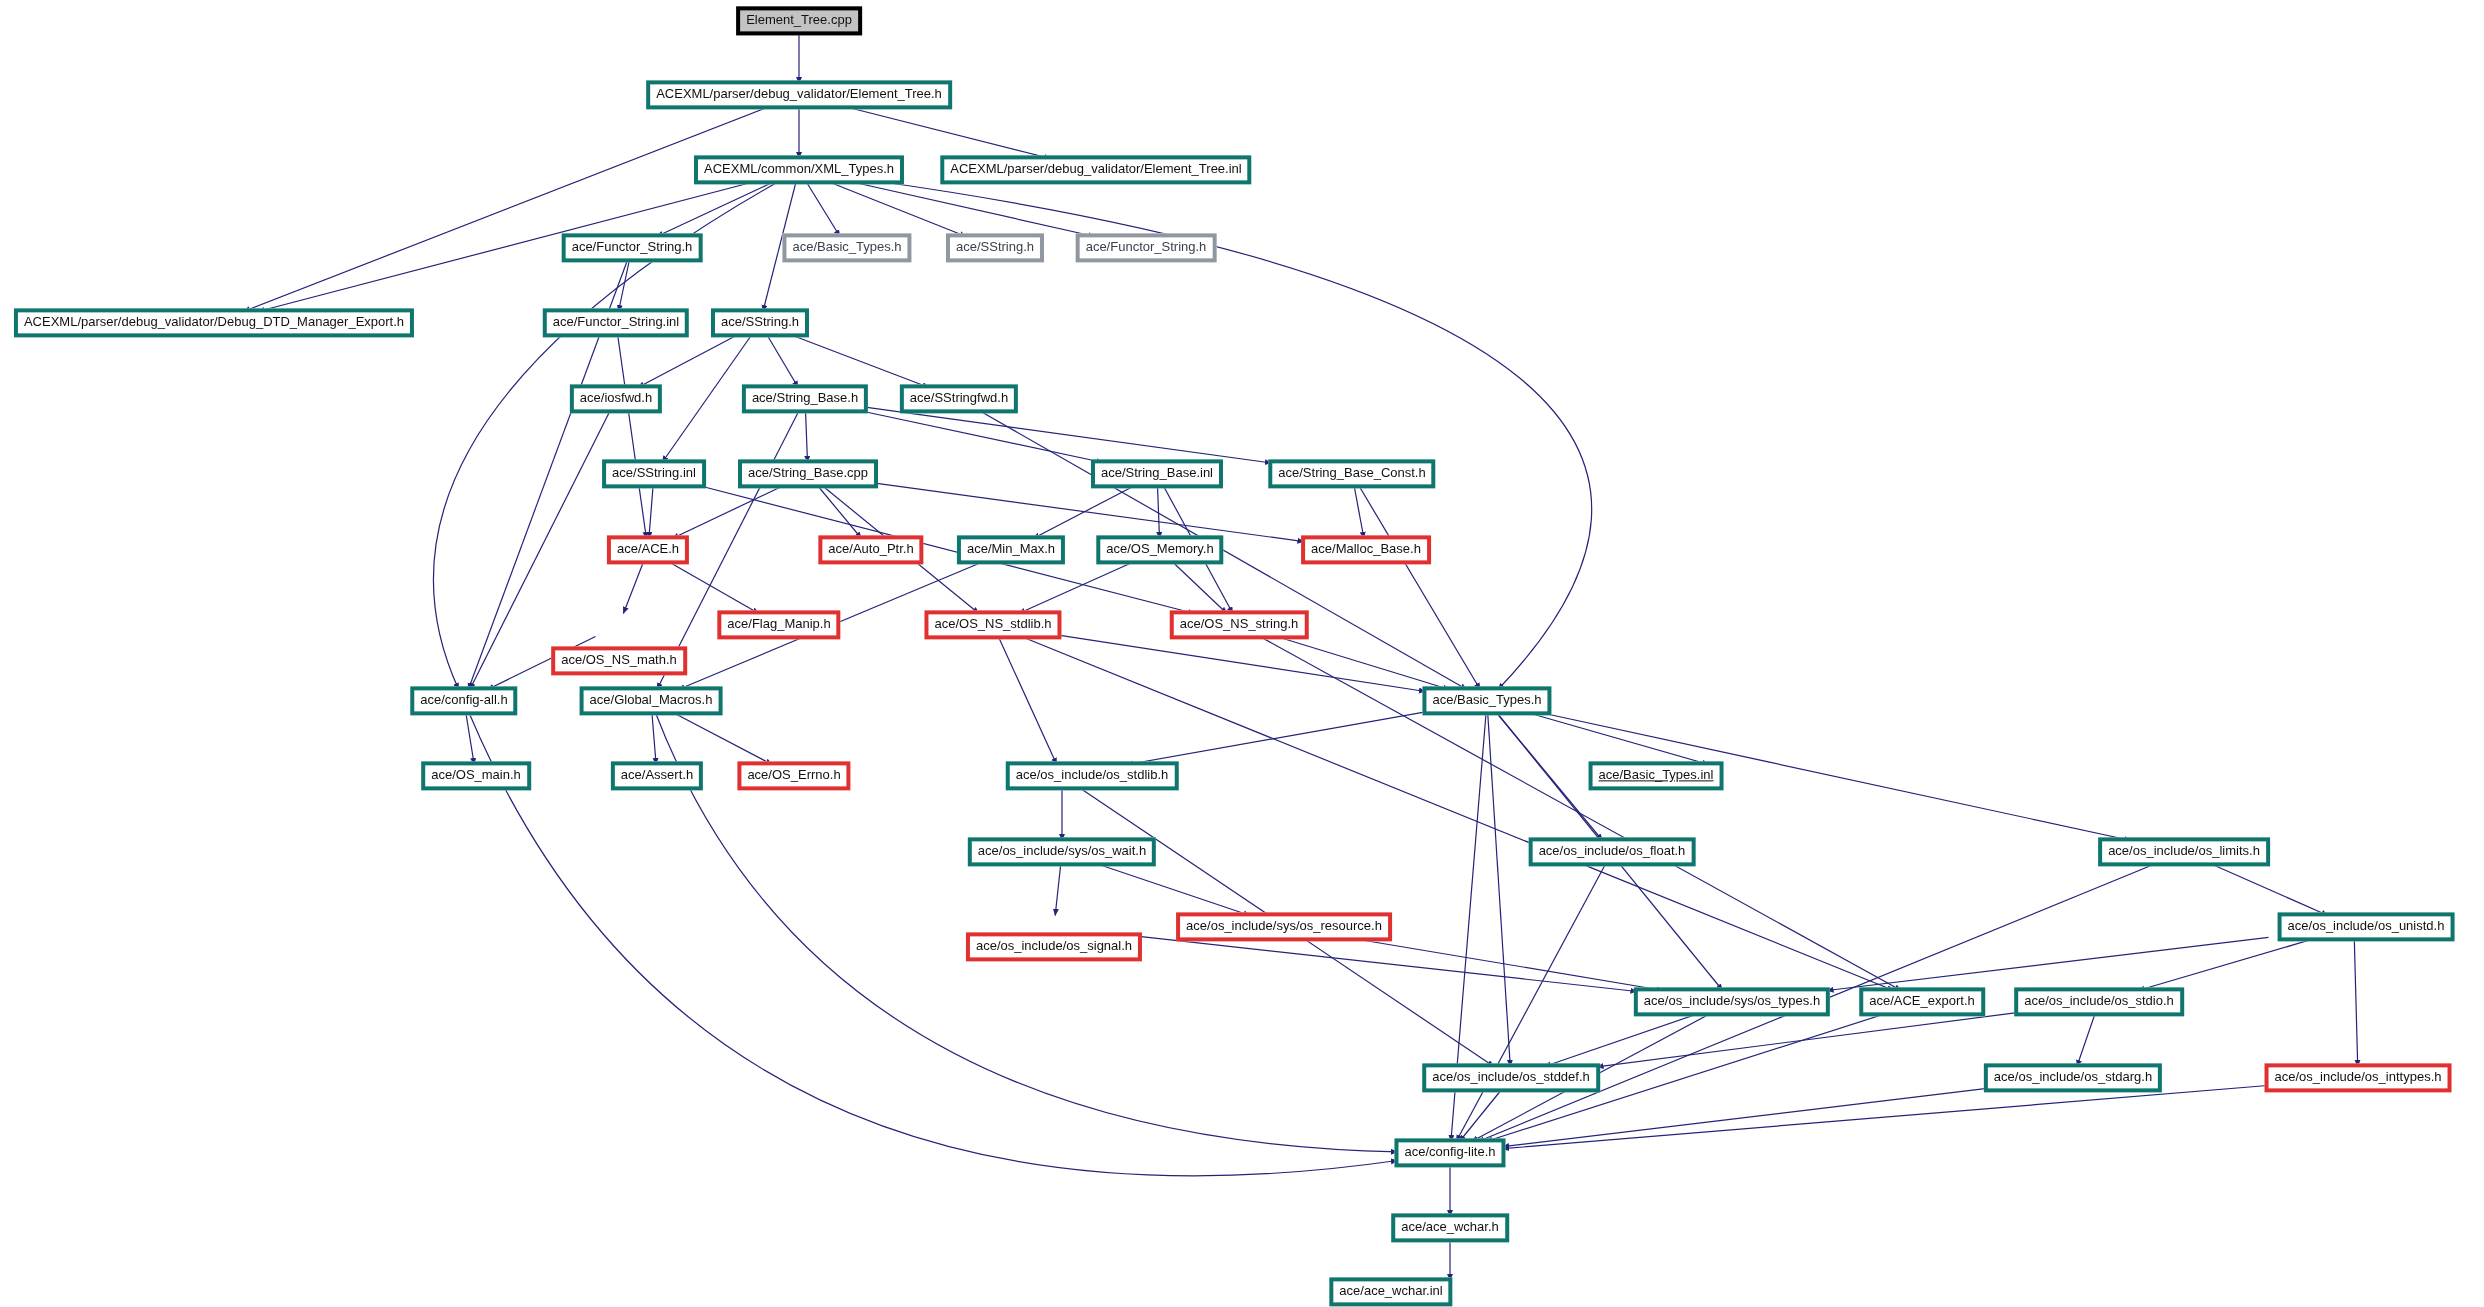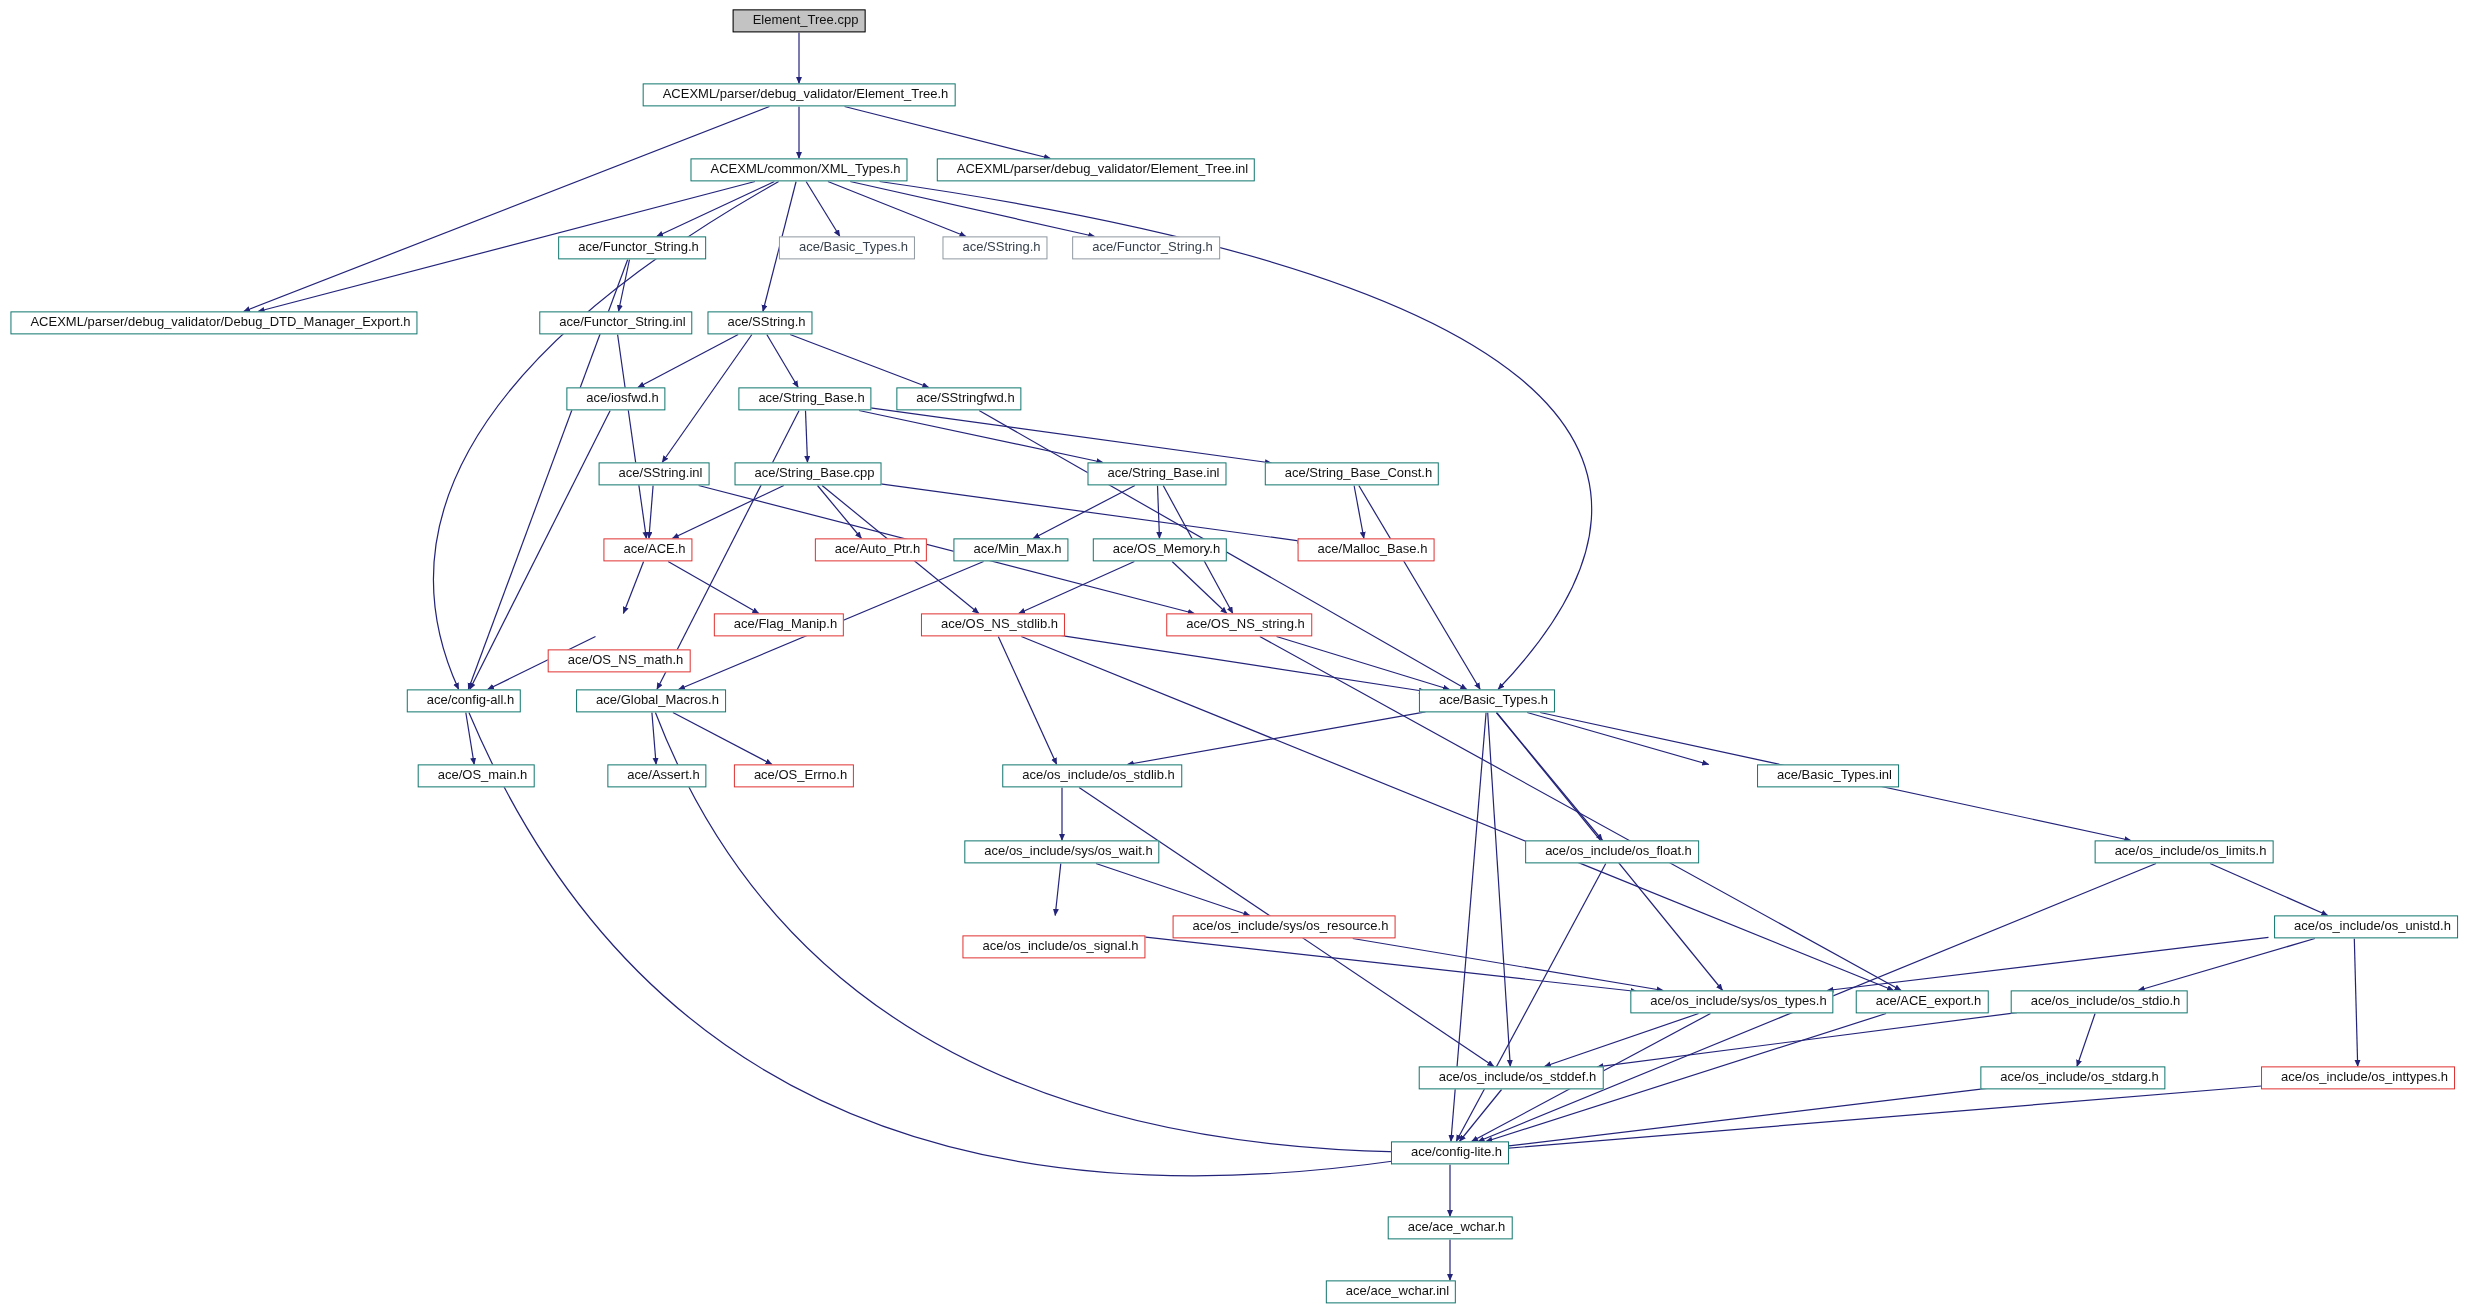--- a/index.html
+++ b/index.html
@@ -8,22 +8,22 @@
     width:2484px;height:1307px;
     background:#ffffff;
     font-family:"Liberation Sans","DejaVu Sans",sans-serif;
     overflow:hidden;
   }
   #edges{position:absolute;left:0;top:0;z-index:0}
   .node{
     position:absolute;z-index:1;
     transform:translate(-50%,-50%);
     background:#ffffff;
-    border:1px solid #0f766e;
-    padding:2px 6px 3px 19px;
+    border:4px solid #0f766e;
+    padding:2px 6px 3px 6px;
     font-size:13px;line-height:1.25;
     white-space:nowrap;color:#111;
     cursor:pointer;
   }
   .node.root{background:#c3c3c3;border-color:#000;}
   .node.pale{border-color:#8f98a0;color:#39424c;}
   .node.truncated{border-color:#e03030;}
 </style>
 </head>
 <body>
@@ -147,21 +147,21 @@
     <div class="node truncated" style="left: 779px; top: 625px;">ace/Flag_Manip.h</div>
     <div class="node truncated" style="left: 993px; top: 625px;">ace/OS_NS_stdlib.h</div>
     <div class="node truncated" style="left: 1239px; top: 625px;">ace/OS_NS_string.h</div>
     <div class="node" style="left: 464px; top: 701px;">ace/config-all.h</div>
     <div class="node" style="left: 651px; top: 701px;">ace/Global_Macros.h</div>
     <div class="node" style="left: 1487px; top: 701px;">ace/Basic_Types.h</div>
     <div class="node" style="left: 476px; top: 776px;">ace/OS_main.h</div>
     <div class="node" style="left: 657px; top: 776px;">ace/Assert.h</div>
     <div class="node truncated" style="left: 794px; top: 776px;">ace/OS_Errno.h</div>
     <div class="node" style="left: 1062px; top: 776px; margin-left: 30px;">ace/os_include/os_stdlib.h</div>
-    <div class="node" style="left: 1828px; top: 776px;">ace/Basic_Types.inl</div>
+    <div class="node" style="left: 1656px; top: 776px; text-decoration: underline;">ace/Basic_Types.inl</div>
     <div class="node" style="left: 1062px; top: 852px;">ace/os_include/sys/os_wait.h</div>
     <div class="node" style="left: 1612px; top: 852px;">ace/os_include/os_float.h</div>
     <div class="node" style="left: 2184px; top: 852px; text-align: center;">ace/os_include/os_limits.h</div>
     <div class="node truncated" style="left: 1054px; top: 927px; margin-top: 20px;">ace/os_include/os_signal.h</div>
     <div class="node truncated" style="left: 1284px; top: 927px;">ace/os_include/sys/os_resource.h</div>
     <div class="node" style="left: 2354px; top: 927px; margin-left: 12px;">ace/os_include/os_unistd.h</div>
     <div class="node" style="left: 1732px; top: 1002px;">ace/os_include/sys/os_types.h</div>
     <div class="node" style="left: 1922px; top: 1002px;">ace/ACE_export.h</div>
     <div class="node" style="left: 2099px; top: 1002px;">ace/os_include/os_stdio.h</div>
     <div class="node" style="left: 1511px; top: 1078px;">ace/os_include/os_stddef.h</div>

